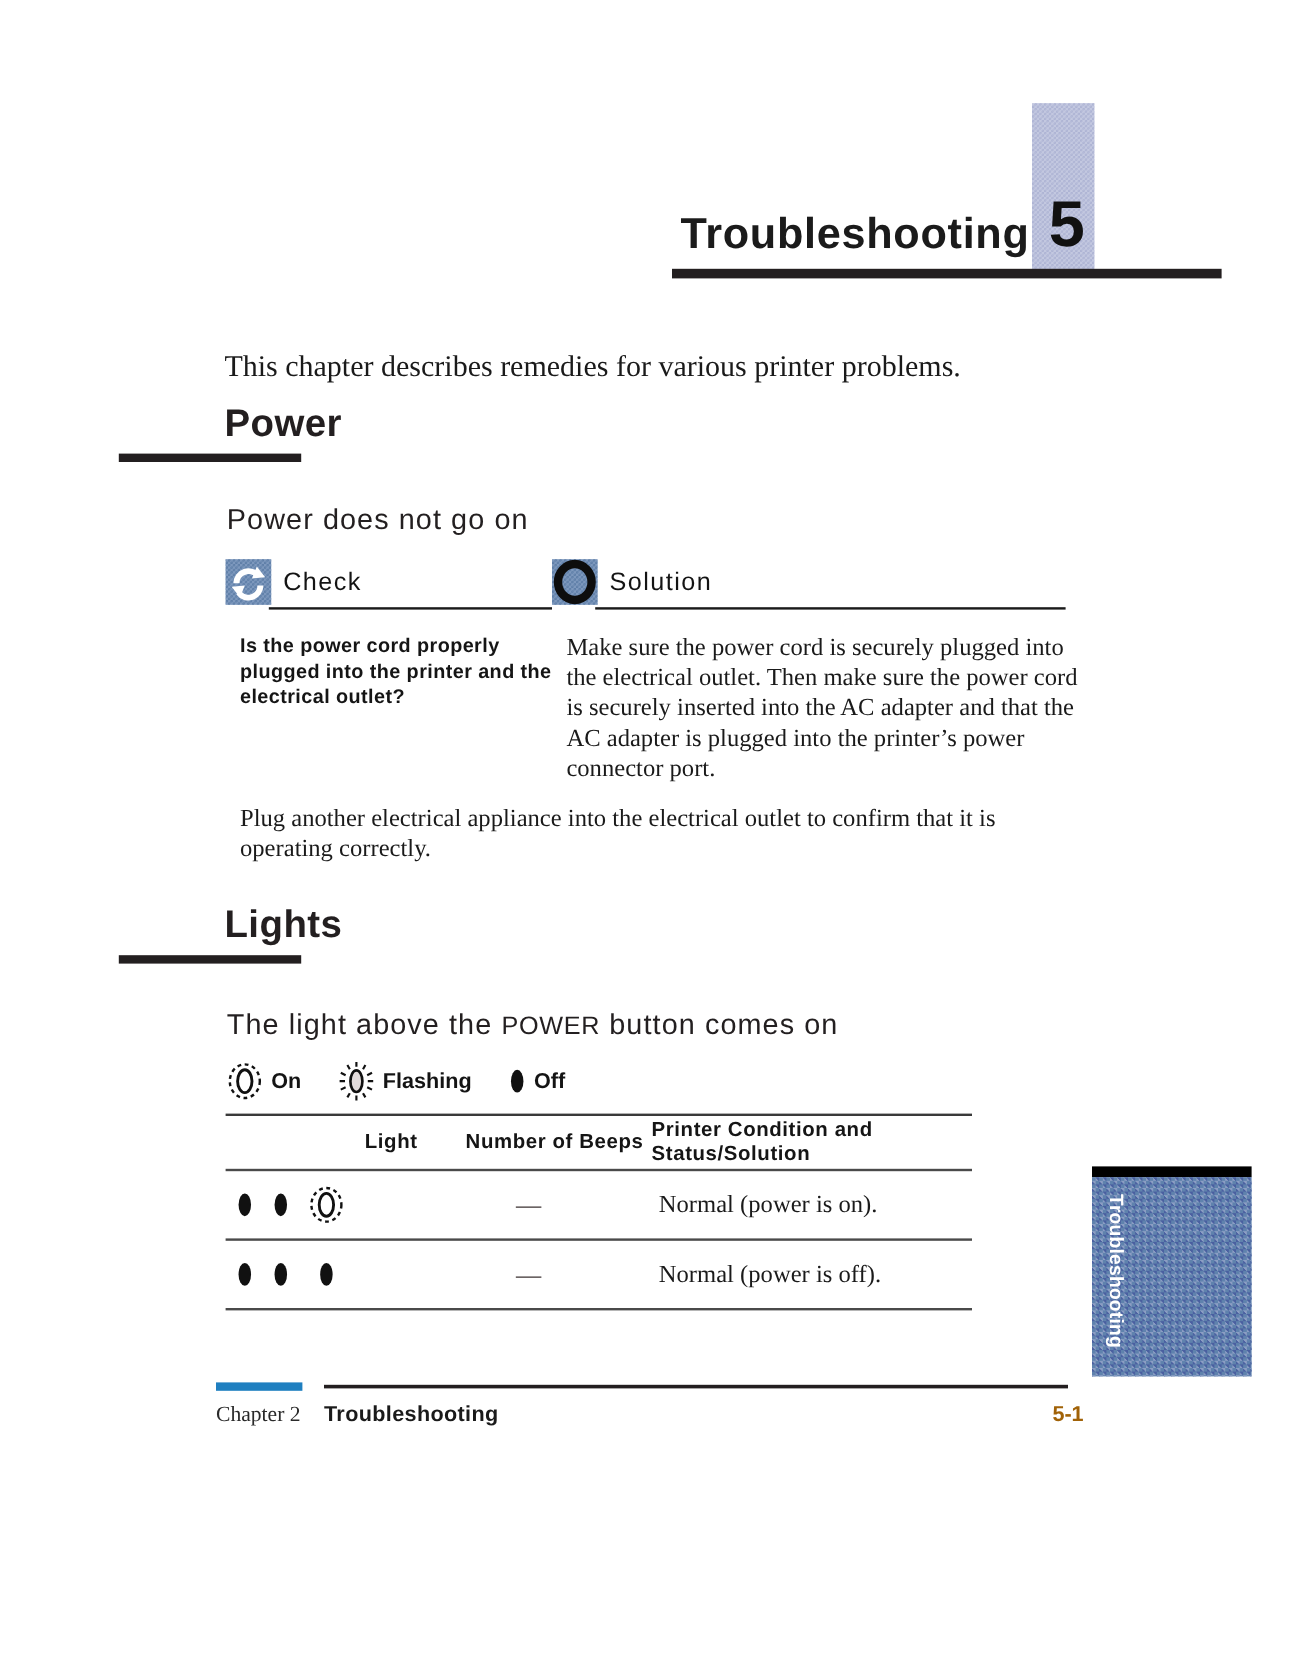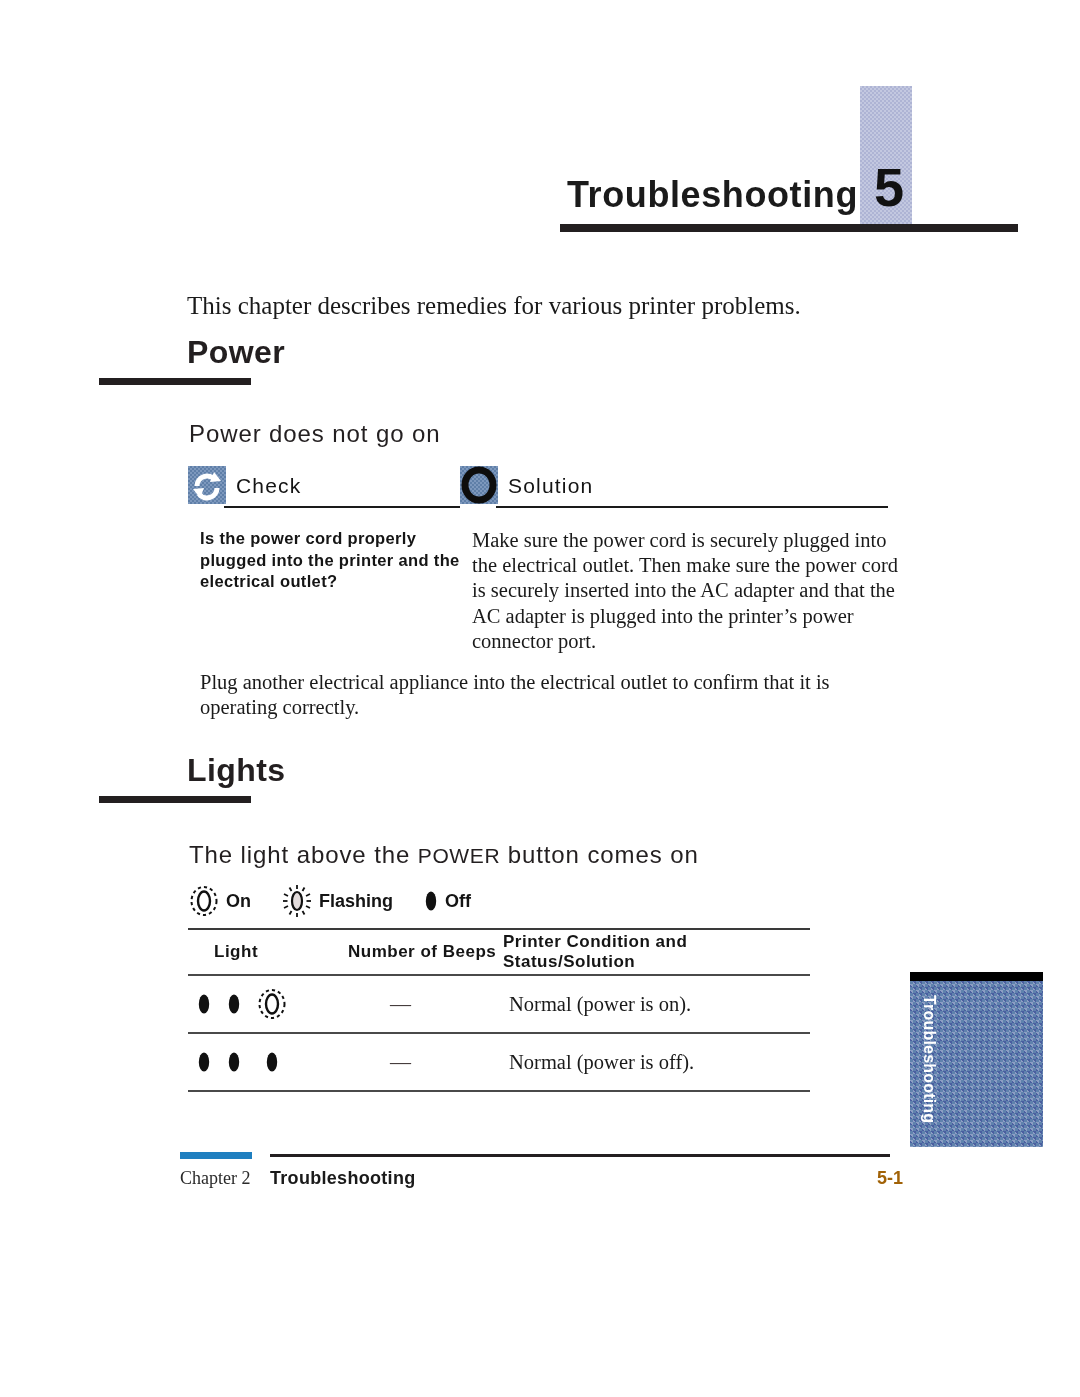--- a/index.html
+++ b/index.html
@@ -257,22 +257,22 @@
   .lt-head {
     display: flex;
     align-items: center;
     height: 44px;
     font-family: "Liberation Sans", sans-serif;
     font-weight: bold;
     font-size: 17px;
     letter-spacing: 0.5px;
     color: #151515;
   }
-  .lt-c1 { flex: 0 0 160px; padding-left: 26px; box-sizing: border-box; }
-  .lt-c2 { flex: 0 0 155px; text-align: left; }
+  .lt-c1 { flex: 0 0 160px; padding-left: 26px; box-sizing: border-box; text-align: right; }
+  .lt-c2 { flex: 0 0 155px; text-align: left; margin-left: 40px; }
   .lt-c3 { flex: 1 1 auto; }
   .lt-row {
     display: flex;
     align-items: center;
     height: 56px;
   }
   .lt-row .lt-c1 {
     display: flex;
     align-items: center;
     gap: 14px;

